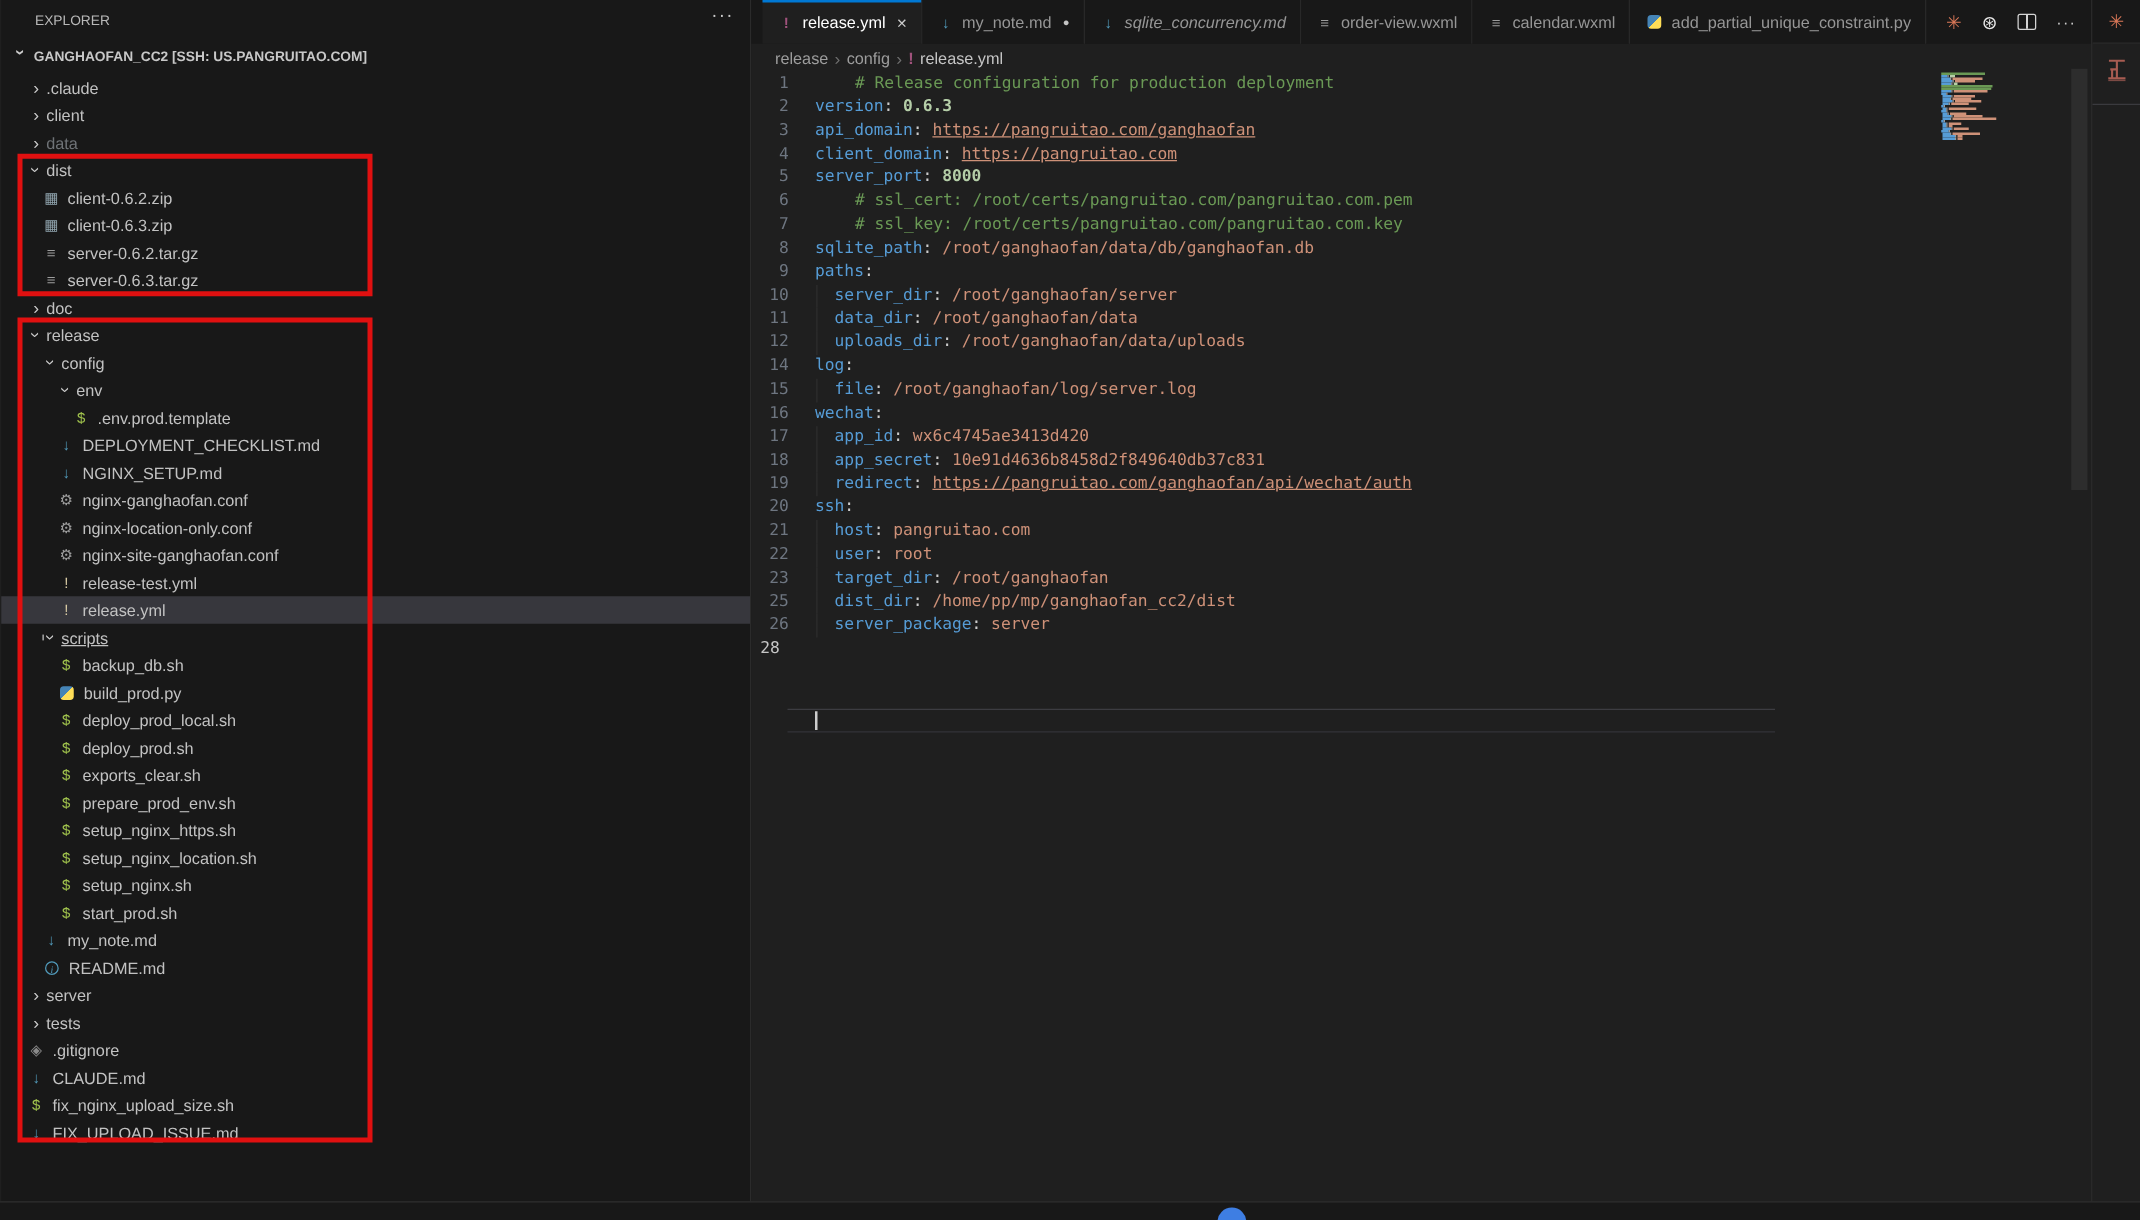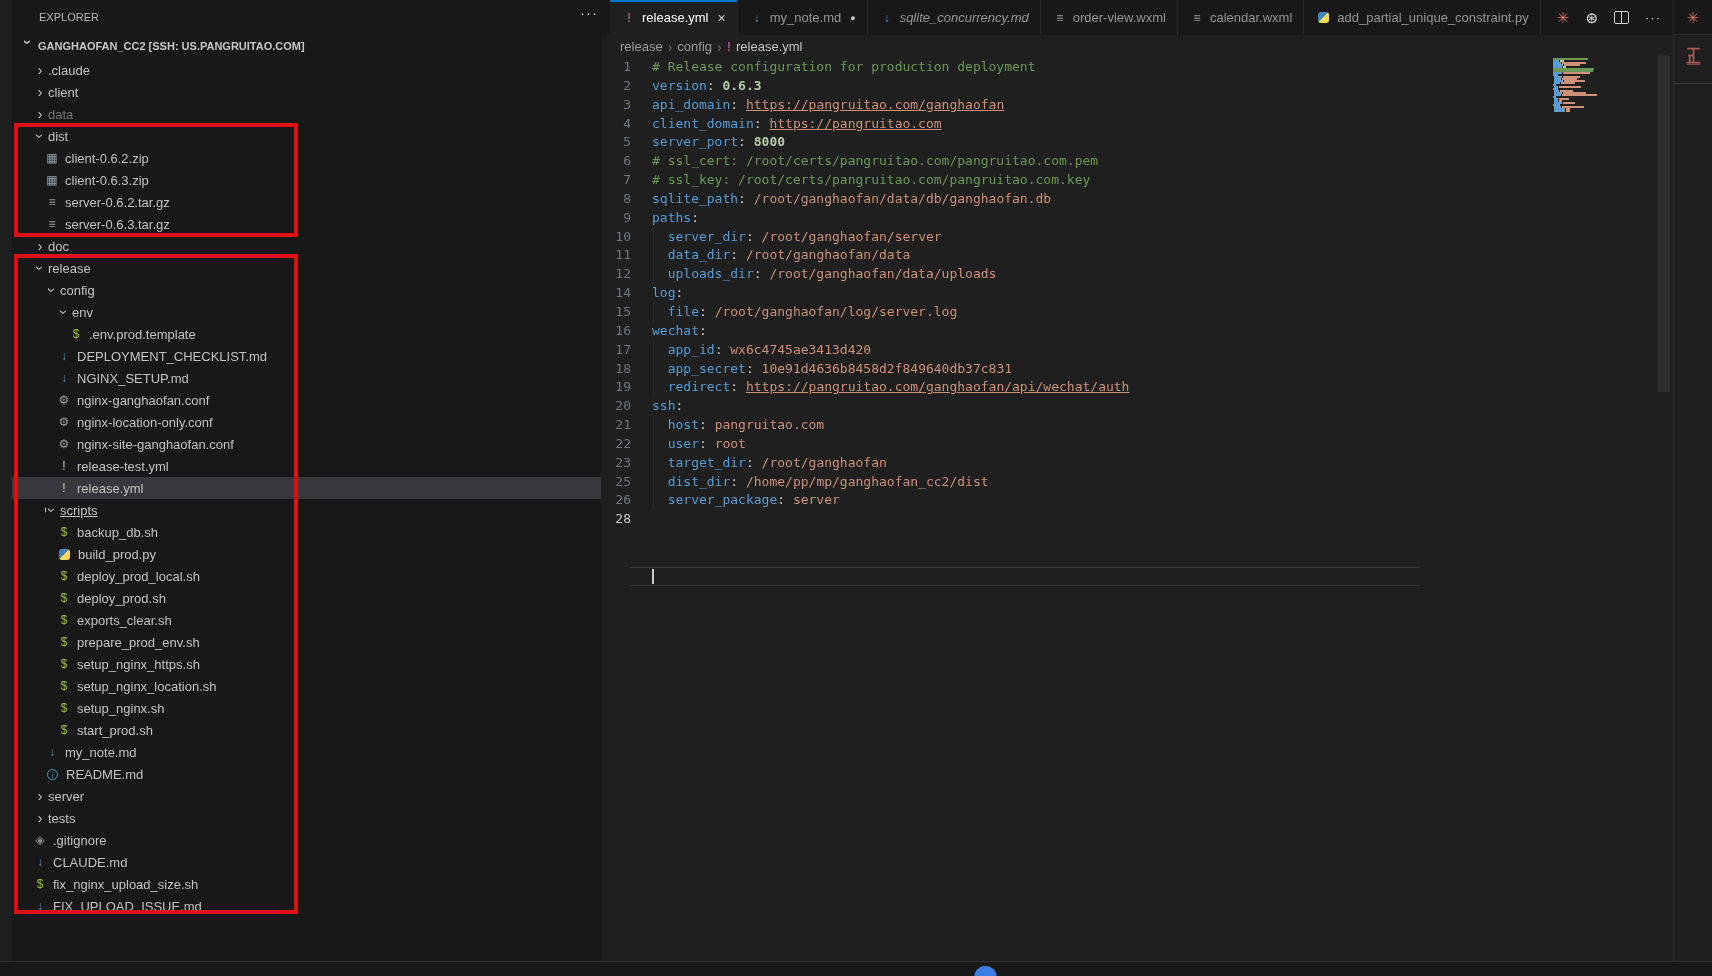--- a/index.html
+++ b/index.html
@@ -2,21 +2,21 @@
 <html><head>
 <meta charset="utf-8">
 <style>
   * { margin:0; padding:0; box-sizing:border-box; }
   html,body { background:#000; }
   #app {
     position:relative; width:1712px; height:976px; overflow:hidden;
     background:#1f1f1f; font-family:"Liberation Sans", sans-serif; color:#cccccc;
   }
   
-  #sidebar { position:absolute; left:12px; top:0; width:600px; height:976px;
+  #sidebar { position:absolute; left:1px; top:0; width:600px; height:976px;
              background:#181818; border-right:1px solid #2b2b2b;padding-left:28px; }
   #sidebar-title-row { position:absolute; left:0; top:0; width:100%; height:35px; }
   #explorer-title { position:absolute; left:27px; top:11px; font-size:11px; color:#b8b8b8; }
   #sidebar-more { position:absolute; left:568px; top:4px; font-size:15px; color:#cccccc;
                   letter-spacing:1px; cursor:pointer; }
   #workspace-row { position:absolute; left:0; top:35px; width:100%; height:22px;
                    font-size:11px; font-weight:bold; color:#c8c8c8; line-height:22px; }
   #workspace-row .twisty { position:absolute; left:8px; top:0; }
   #workspace-label { position:absolute; left:26px; top:0; white-space:nowrap; }
   #tree { position:absolute; left:0; top:59px; width:100%; }
@@ -52,24 +52,24 @@
      background:linear-gradient(90deg,transparent 44%,#d4d4d4 44%,#d4d4d4 56%,transparent 56%); }
   #breadcrumbs { position:absolute; left:0; top:35px; width:100%; height:23px; display:flex;
                  align-items:center; padding-left:19px; font-size:13px; color:#9d9d9d; gap:5px; }
   #breadcrumbs .sep { color:#6e6e6e; font-size:14px; }
   #breadcrumbs .bc-file { color:#c5c5c5; }
   
   #code { position:absolute; left:0; top:58px; width:100%;
           font-family:"DejaVu Sans Mono", monospace; font-size:13px; }
   .cl { height:18.85px; line-height:18.85px; display:flex; }
   .ln { width:30px; min-width:30px; text-align:right; color:#6e7681; }
-  .ln.cur { color:#c6c6c6; }
+  .ln.cur { color:#c6c6c6;text-align:center; }
   .ct { margin-left:21px; white-space:pre; position:relative; }
   .cl.ind .ct::before { content:""; position:absolute; left:1px; top:0; bottom:0; width:1px; background:#2e2e2e; }
-  .tok-com { color:#6a9955; } .tok-key { color:#569cd6; } .tok-pun { color:#cccccc; }
+  .tok-com { color:#6a9955;margin-left:32px; } .tok-key { color:#569cd6; } .tok-pun { color:#cccccc; }
   .tok-num { color:#b5cea8;font-weight:bold; } .tok-str { color:#ce9178; }
   .tok-lnk { color:#ce9178; text-decoration:underline; }
   #current-line { position:absolute; left:29px; top:567px; width:790px; height:19px;
                   border-top:1px solid #3c3c41; border-bottom:1px solid #333338; }
   #cursor { position:absolute; left:51px; top:569px; width:1.5px; height:15px; background:#cccccc; }
   
   #minimap { position:absolute; left:952px; top:58px; width:64px; cursor:pointer; }
   .mm-line { height:2px; white-space:nowrap; font-size:0; }
   .mm-seg { display:inline-block; height:2px; }
   #scrollbar-thumb { position:absolute; left:1056px; top:55px; width:13px; height:337px;

